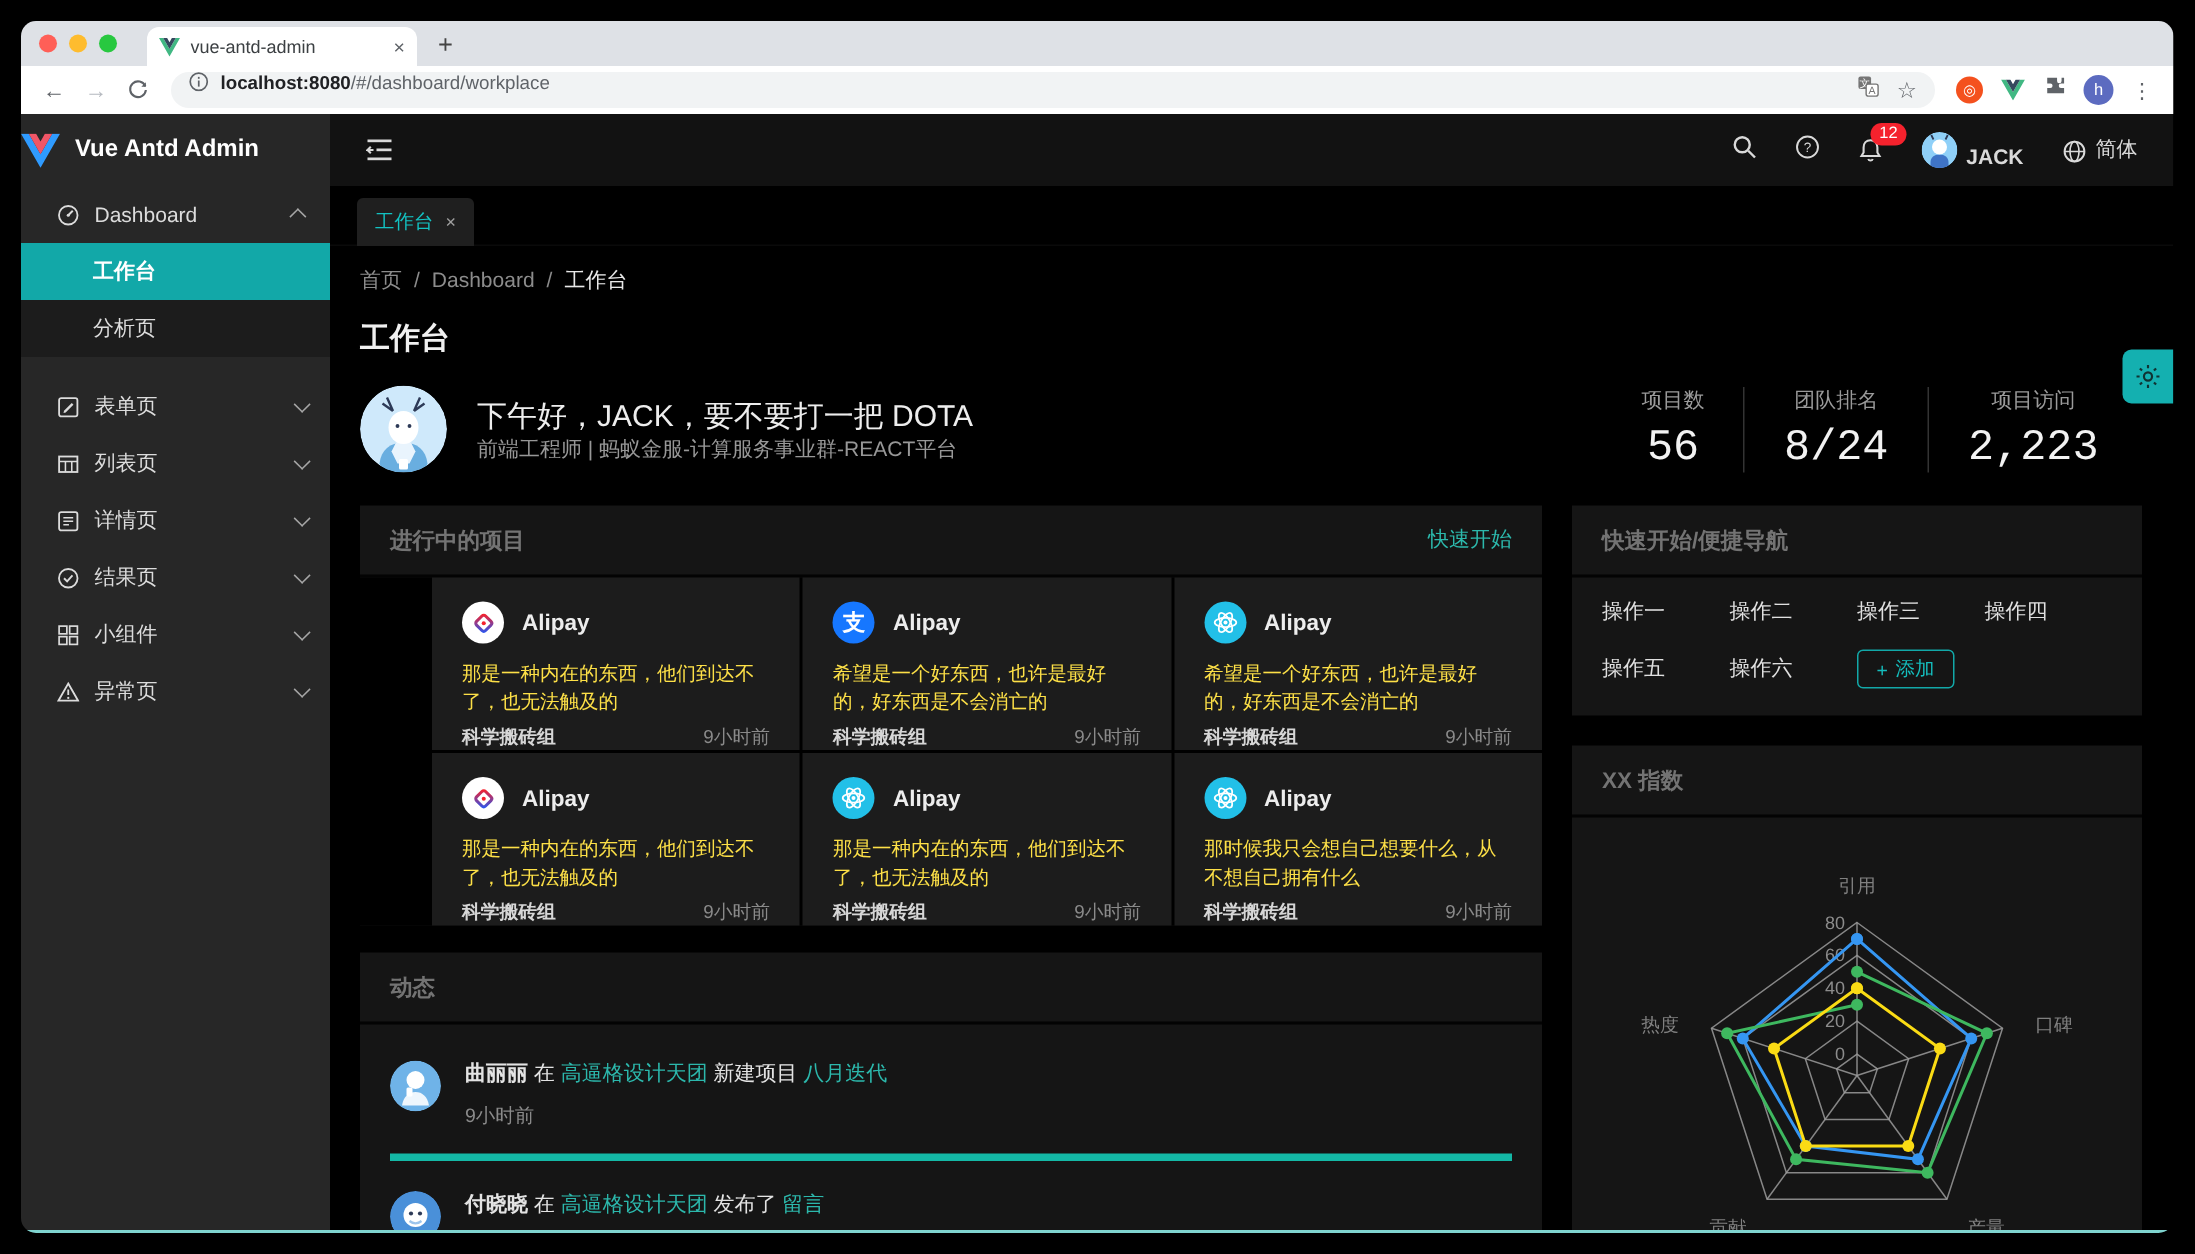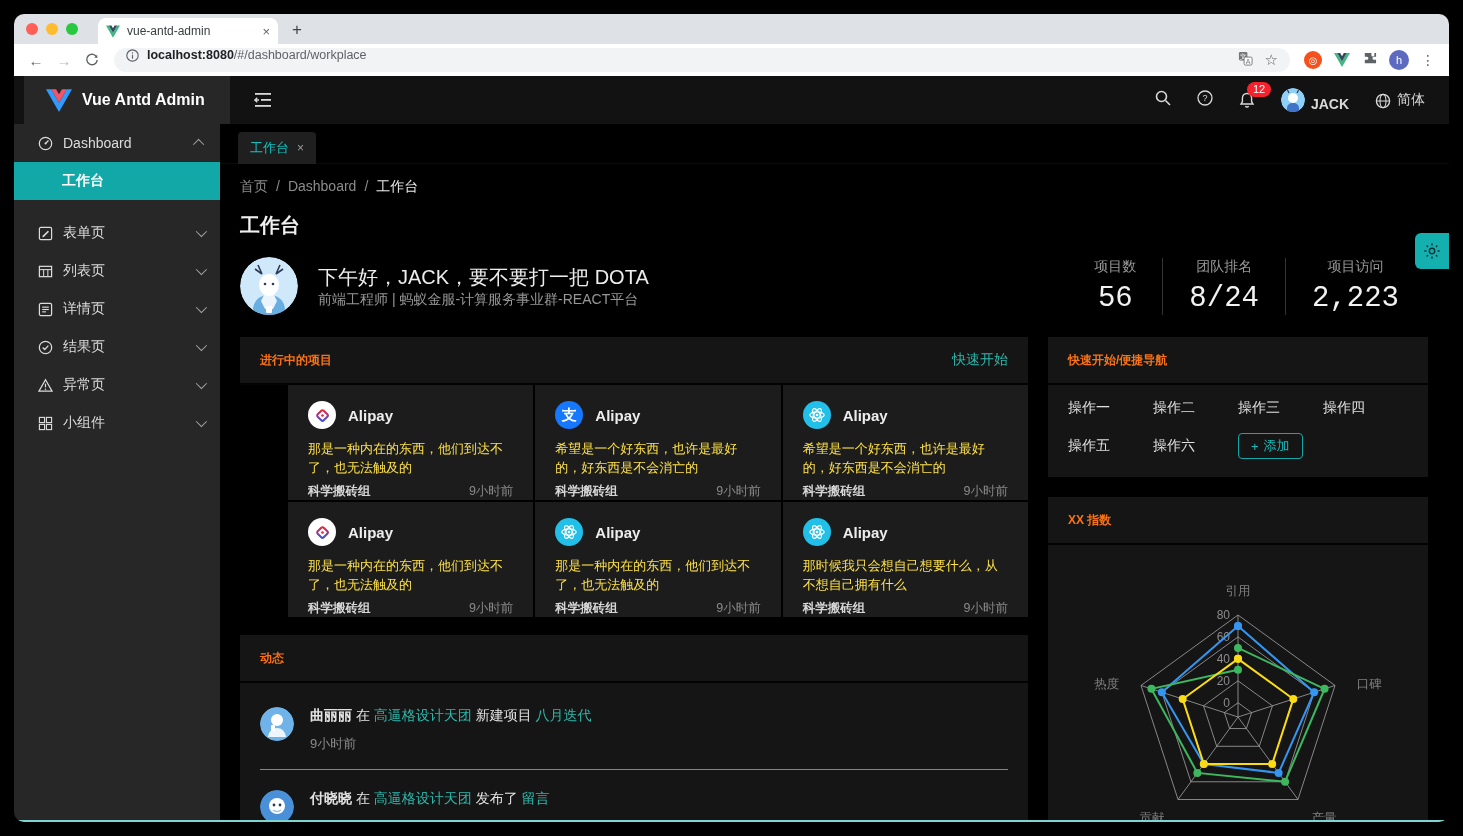--- a/index.html
+++ b/index.html
@@ -26,21 +26,21 @@
   .url { font-size:12.5px; color:#202124; white-space:nowrap; }
   .url .path { color:#5f6368; }
   .toolbar-icons { display:flex; align-items:center; gap:12px; padding:0 4px; }
   .ext-avatar { width:20px; height:20px; border-radius:50%; background:#5c6bc0; color:#fff; font-size:11px; display:flex; align-items:center; justify-content:center; }
   .orange-dot { width:18px; height:18px; border-radius:50%; background:#f4511e; color:#fff; font-size:10px; display:flex; align-items:center; justify-content:center; }
   .kebab { color:#5f6368; font-size:14px; letter-spacing:0; }
 
   
   .app { flex:1; display:flex; flex-direction:column; background:#000; overflow:hidden; position:relative; }
   .app-header { height:48px; display:flex; align-items:center; background:#121212; flex:none; }
-  .logo { width:206px; height:48px; background:#272727; display:flex; align-items:center; gap:10px; padding-left:22px; flex:none;margin-left:10px; }
+  .logo { width:206px; height:48px; background:#272727; display:flex; align-items:center; gap:10px; flex:none; }
   .logo-title { color:#fff; font-size:16px; font-weight:bold; white-space:nowrap; }
   .fold { margin-left:24px; color:#d9d9d9; display:flex; }
   .hdr-right { margin-left:auto; display:flex; align-items:center; gap:26px; padding-right:24px; color:#d9d9d9; }
   .hdr-item { display:flex; align-items:flex-end; gap:6px; font-size:14px; }
   .bell-wrap { position:relative; display:flex; }
   .badge { position:absolute; top:-10px; left:8px; background:#f5222d; color:#fff; font-size:11px; border-radius:9px; padding:1px 6px; line-height:13px; }
   .mini-avatar { width:24px; height:24px; border-radius:50%; overflow:hidden; flex:none; }
 
   .app-body { flex:1; display:flex; overflow:hidden; }
   .sidebar { width:206px; background:#272727; flex:none; color:#dcdcdc; font-size:14px; overflow:hidden; }
@@ -73,36 +73,36 @@
   .stat:first-child { border-left:none; }
   .stat-label { font-size:14px; color:#9a9a9a; }
   .stat-value { margin-top:6px; font-size:29px; color:#f2f2f2; }
 
   .cols { margin-top:22px; display:flex; gap:20px; align-items:flex-start; }
   .col-l { width:788px; flex:none; }
   .col-r { flex:1; }
 
   .card { background:#151515; }
   .card-head { height:48px; display:flex; align-items:center; padding:0 20px; border-bottom:2px solid #030303; }
-  .card-head .t { font-size:12px; font-weight:bold; color:#f97316; flex:1; }
+  .card-head .t { font-size:15px; font-weight:bold; color:#737373; flex:1; }
   .link { color:#2cb8ac; font-size:14px; cursor:pointer; }
 
   .proj-grid { display:grid; grid-template-columns:1fr 1fr 1fr; gap:2px; background:#000;padding-left:48px; }
   .proj { background:#1c1c1c; padding:16px 20px 12px 20px; height:115px; }
   .proj-top { display:flex; align-items:center; gap:12px; }
   .proj-icon { width:28px; height:28px; border-radius:50%; flex:none; display:flex; align-items:center; justify-content:center; }
   .proj-name { font-size:15px; font-weight:bold; color:#ededed; }
   .proj-desc { margin-top:10px; font-size:13px; color:#fde047; line-height:19px; height:38px; overflow:hidden; }
   .proj-foot { margin-top:6px; display:flex; font-size:12.5px; }
   .proj-group { color:#d6d6d6; font-weight:bold; }
   .proj-time { margin-left:auto; color:#8a8a8a; }
 
   .activity { margin-top:18px; }
   .act-body { padding:4px 20px 0 20px; }
-  .act-item { display:flex; gap:16px; padding:20px 0 16px 0; border-bottom:1px solid #14b8a6; }
+  .act-item { display:flex; gap:16px; padding:20px 0 16px 0; border-bottom:5px solid #14b8a6; }
   .act-item:last-child { border-bottom:none; }
   .act-avatar { width:34px; height:34px; border-radius:50%; overflow:hidden; flex:none; }
   .act-line { font-size:14px; color:#e3e3e3; }
   .act-line .u { font-weight:bold; }
   .act-time { margin-top:10px; font-size:13px; color:#8a8a8a; }
 
   .quick-body { padding:14px 20px 18px 20px; display:grid; grid-template-columns:1fr 1fr 1fr 1fr; row-gap:16px; align-items:center; }
   .qlink { font-size:14px; color:#e0e0e0; cursor:pointer; }
   .add-btn { display:inline-flex; align-items:center; gap:5px; border:1px solid #12a8a8; color:#15bdbd; border-radius:4px; font-size:13px; padding:3px 12px; width:fit-content; }
 
@@ -249,20 +249,21 @@
           <svg width="15" height="15" viewBox="0 0 16 16">
               <circle cx="8" cy="8" r="6.6" fill="none" stroke="#dcdcdc" stroke-width="1.3"></circle>
               <path d="M8 8l3.2-3.2" stroke="#dcdcdc" stroke-width="1.4"></path>
               <circle cx="8" cy="8" r="1.1" fill="#dcdcdc"></circle>
             </svg>
           <span class="lbl">Dashboard</span>
           <span class="chev up"></span>
         </div>
         <div class="submenu">
           <div class="smi active">工作台</div>
+          <div class="smi">分析页</div>
         </div>
         <div class="mi" style="margin-top:14px">
           <svg width="15" height="15" viewBox="0 0 16 16">
               <rect x="1.5" y="1.5" width="13" height="13" rx="1.5" fill="none" stroke="#dcdcdc" stroke-width="1.3"></rect>
               <path d="M5 10.5l5.5-5.5 1.2 1.2L6.2 11.7 4.6 12z" fill="#dcdcdc"></path>
             </svg>
           <span class="lbl">表单页</span>
             <span class="chev"></span>
         </div>
         <div class="mi">
@@ -288,35 +289,35 @@
         <div class="mi">
           <svg width="15" height="15" viewBox="0 0 16 16">
               <circle cx="8" cy="8" r="6.6" fill="none" stroke="#dcdcdc" stroke-width="1.3"></circle>
               <path d="M5 8l2.2 2.2L11 6" fill="none" stroke="#dcdcdc" stroke-width="1.4"></path>
             </svg>
           <span class="lbl">结果页</span>
             <span class="chev"></span>
         </div>
         <div class="mi">
           <svg width="15" height="15" viewBox="0 0 16 16">
-              <path d="M8 1.8L15 14H1z" fill="none" stroke="#dcdcdc" stroke-width="1.3"></path>
-              <line x1="8" y1="6" x2="8" y2="10" stroke="#dcdcdc" stroke-width="1.3"></line>
-              <circle cx="8" cy="12" r="0.8" fill="#dcdcdc"></circle>
-            </svg>
-          <span class="lbl">异常页</span>
-            <span class="chev"></span>
-        </div>
-        <div class="mi">
-          <svg width="15" height="15" viewBox="0 0 16 16">
               <rect x="1.5" y="1.5" width="5.5" height="5.5" fill="none" stroke="#dcdcdc" stroke-width="1.2"></rect>
               <rect x="9" y="1.5" width="5.5" height="5.5" fill="none" stroke="#dcdcdc" stroke-width="1.2"></rect>
               <rect x="1.5" y="9" width="5.5" height="5.5" fill="none" stroke="#dcdcdc" stroke-width="1.2"></rect>
               <rect x="9" y="9" width="5.5" height="5.5" fill="none" stroke="#dcdcdc" stroke-width="1.2"></rect>
             </svg>
           <span class="lbl">小组件</span>
+            <span class="chev"></span>
+        </div>
+        <div class="mi">
+          <svg width="15" height="15" viewBox="0 0 16 16">
+              <path d="M8 1.8L15 14H1z" fill="none" stroke="#dcdcdc" stroke-width="1.3"></path>
+              <line x1="8" y1="6" x2="8" y2="10" stroke="#dcdcdc" stroke-width="1.3"></line>
+              <circle cx="8" cy="12" r="0.8" fill="#dcdcdc"></circle>
+            </svg>
+          <span class="lbl">异常页</span>
             <span class="chev"></span>
         </div>
       </div>
 
       <div class="main">
         <div class="tabbar">
           <span class="page-tab">
             <span>工作台</span>
             <span class="x">×</span>
           </span>

